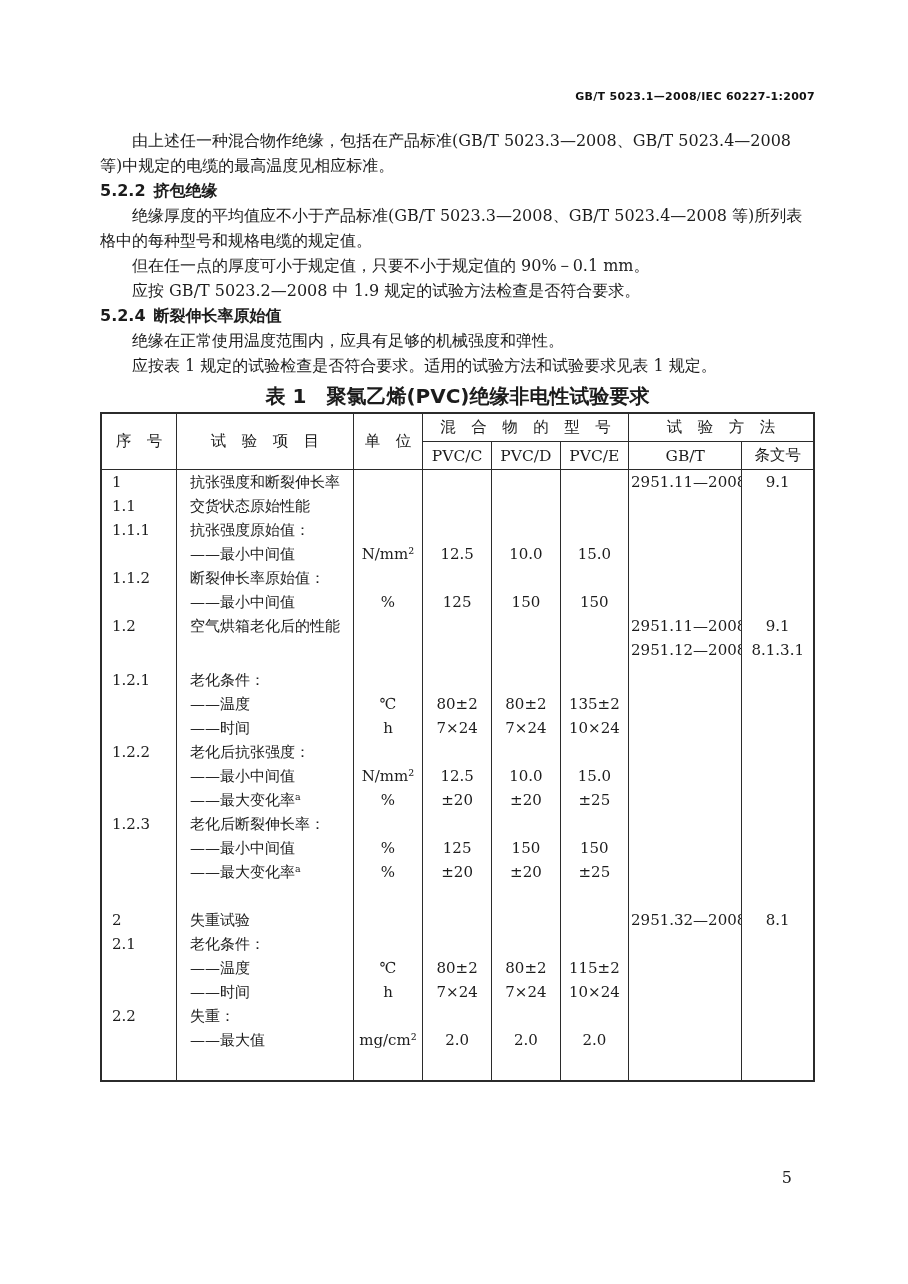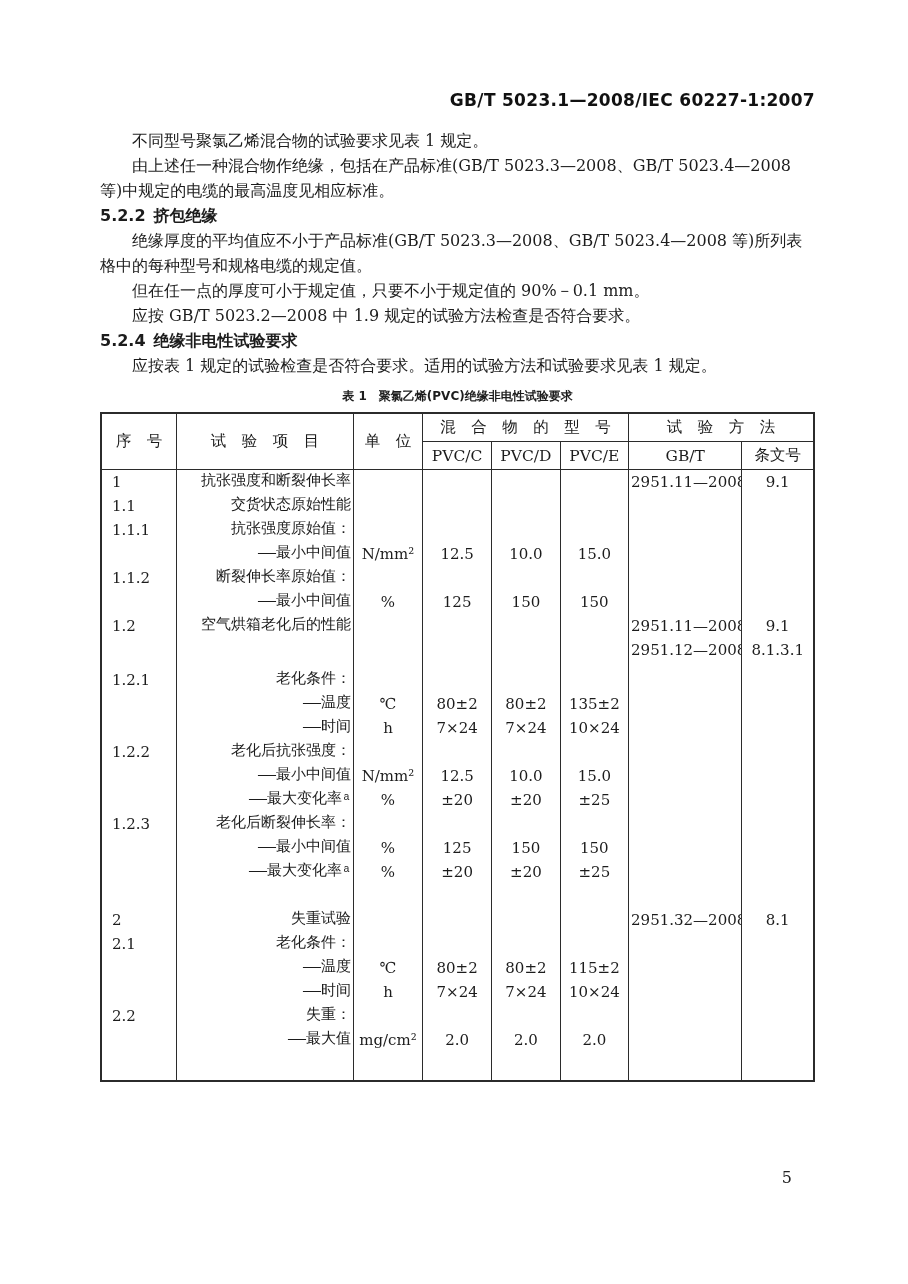--- a/index.html
+++ b/index.html
@@ -13,21 +13,21 @@
     overflow: hidden;
   }
   .doc-header {
     position: absolute;
     top: 90px;
     left: 100px;
     right: 93px;
     text-align: right;
     font-family: "DejaVu Sans", "Liberation Sans", sans-serif;
     font-weight: bold;
-    font-size: 17px;
+    font-size: 11px;
     letter-spacing: 0.3px;
     color: #111;
   }
   .content {
     position: absolute;
     top: 128px;
     left: 100px;
     right: 93px;
   }
   .blocks p {
@@ -41,21 +41,21 @@
     font-weight: bold;
     font-size: 16px;
     line-height: 25px;
     font-family: "DejaVu Sans", "Liberation Sans", sans-serif;
   }
   .blocks .sec-num { margin-right: 8px; }
   .table-title {
     margin-top: 5px;
     text-align: center;
     font-weight: bold;
-    font-size: 12px;
+    font-size: 20px;
     line-height: 26px;
     font-family: "DejaVu Sans", "Liberation Sans", sans-serif;
   }
   table.req-table {
     width: 100%;
     border-collapse: collapse;
     margin-top: 3px;
     table-layout: fixed;
     border: 2px solid #2b2b2b;
     font-size: 15px;
@@ -73,21 +73,21 @@
     border-right: 1px solid #2b2b2b;
     border-top: none;
     border-bottom: none;
     padding: 0 2px;
     height: 24px;
     line-height: 24px;
     white-space: nowrap;
     overflow: hidden;
   }
   .req-table td.c-no   { text-align: left; padding-left: 10px; }
-  .req-table td.c-item { text-align: right; padding-left: 13px; font-family: Liberation Mono, monospace; }
+  .req-table td.c-item { text-align: left; padding-left: 13px; }
   .req-table td.c-unit,
   .req-table td.c-num,
   .req-table td.c-gbt,
   .req-table td.c-clause { text-align: center; }
   .req-table tr.spacer-sm td { height: 6px;  line-height: 6px; }
   .req-table tr.spacer-md td { height: 24px; line-height: 24px; }
   .req-table tr.spacer-lg td { height: 28px; line-height: 28px; }
   .page-number {
     position: absolute;
     top: 1168px;
@@ -99,27 +99,27 @@
 </head>
 <body>
 
 <div class="page">
 
   <div class="doc-header">GB/T 5023.1—2008/IEC 60227-1:2007</div>
 
   <div class="content">
 
     <div class="blocks" id="body-blocks">
-        <p>不同型号聚氯乙烯混合物的试验要求见表 1 规定。</p>
         <p>由上述任一种混合物作绝缘，包括在产品标准(GB/T 5023.3—2008、GB/T 5023.4—2008 等)中规定的电缆的最高温度见相应标准。</p>
         <div class="sec-heading"><span class="sec-num">5.2.2</span><span>挤包绝缘</span></div>
         <p>绝缘厚度的平均值应不小于产品标准(GB/T 5023.3—2008、GB/T 5023.4—2008 等)所列表格中的每种型号和规格电缆的规定值。</p>
         <p>但在任一点的厚度可小于规定值，只要不小于规定值的 90%－0.1 mm。</p>
         <p>应按 GB/T 5023.2—2008 中 1.9 规定的试验方法检查是否符合要求。</p>
-        <div class="sec-heading"><span class="sec-num">5.2.4</span><span>绝缘非电性试验要求</span></div>
+        <div class="sec-heading"><span class="sec-num">5.2.4</span><span>断裂伸长率原始值</span></div>
+        <p>绝缘在正常使用温度范围内，应具有足够的机械强度和弹性。</p>
         <p>应按表 1 规定的试验检查是否符合要求。适用的试验方法和试验要求见表 1 规定。</p>
       </div>
 
     <div class="table-title">表 1　聚氯乙烯(PVC)绝缘非电性试验要求</div>
 
     <table class="req-table">
       <colgroup>
         <col style="width:10.6%">
         <col style="width:24.8%">
         <col style="width:9.7%">

